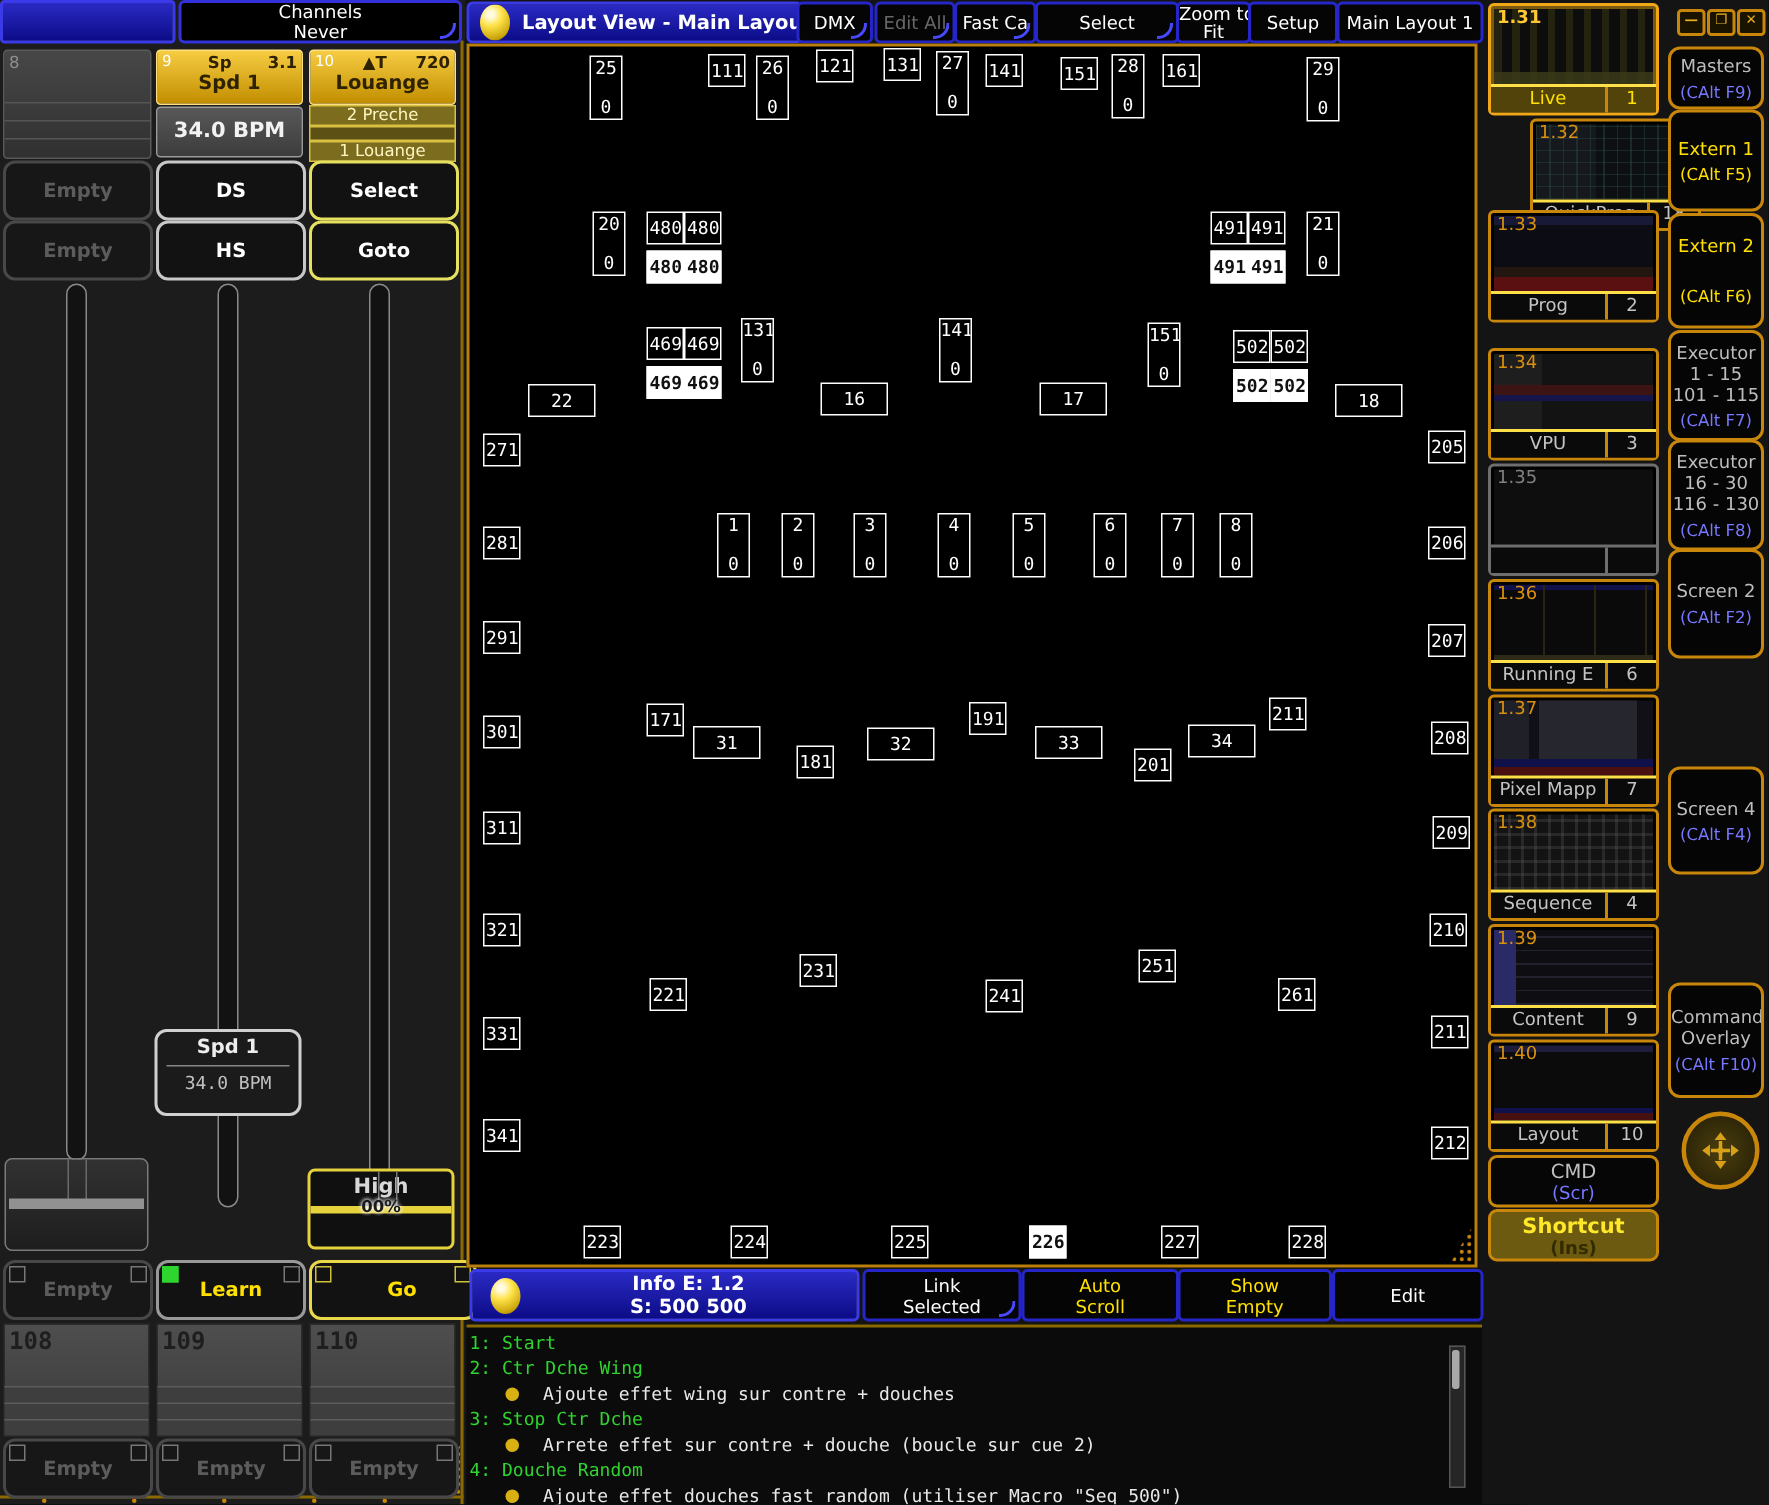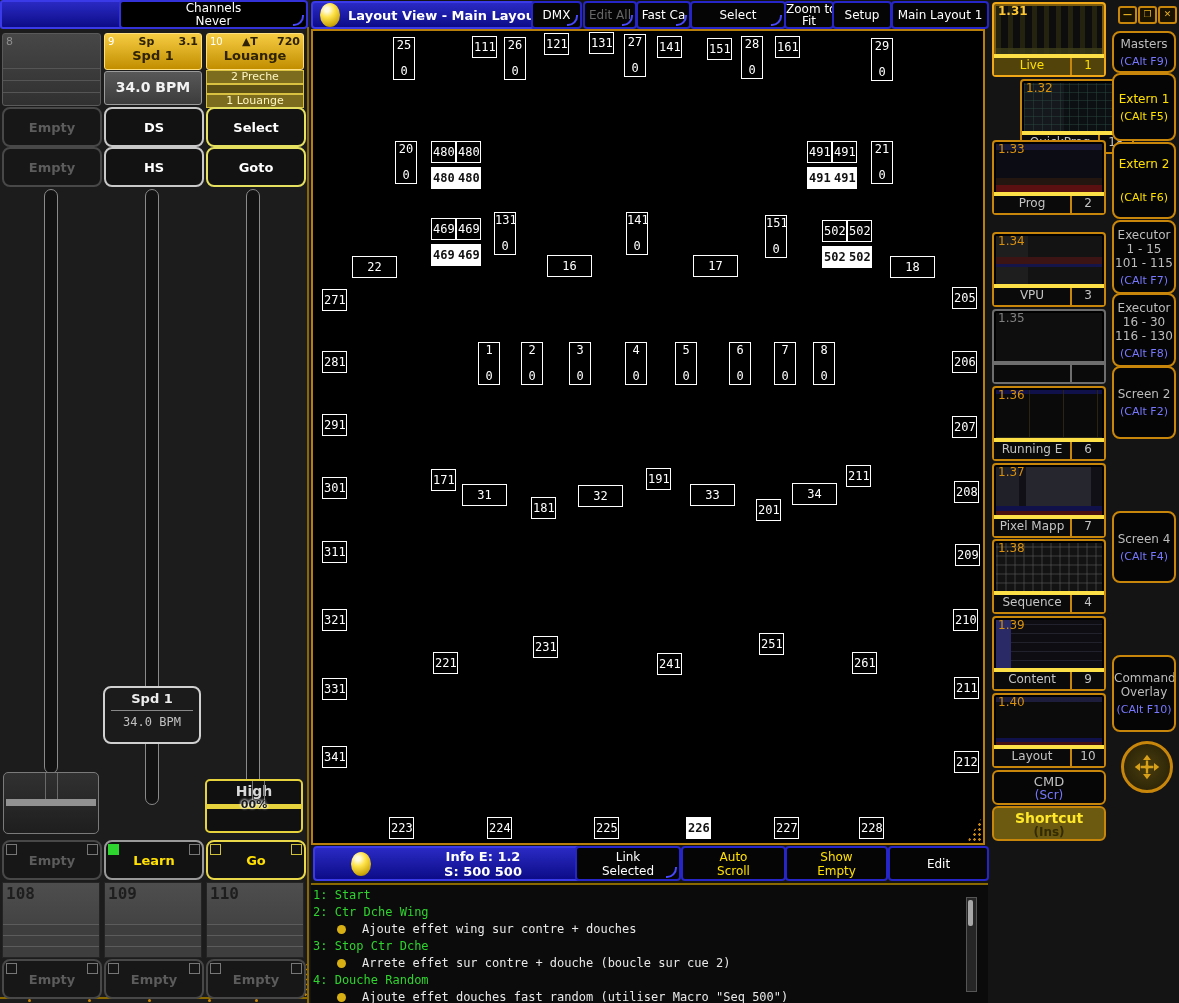--- a/index.html
+++ b/index.html
@@ -1,20 +1,20 @@
 <!DOCTYPE html>
 <html><head>
 <meta charset="utf-8">
 <style>
   html,body{margin:0;padding:0;background:#0d0d0d;}
   #root{position:relative;width:1179px;height:1003px;background:#141414;overflow:hidden;
         font-family:"DejaVu Sans",sans-serif;-webkit-font-smoothing:antialiased;}
 
   
-  .blue-grad{background:linear-gradient(180deg,#2a2ac4,#0c0c88);padding-left:24px;}
+  .blue-grad{background:linear-gradient(180deg,#2a2ac4,#0c0c88);}
   #corner-tile{position:absolute;left:0;top:0;width:113px;height:25px;border:2px solid #3a3ae8;border-radius:3px;}
   #channels-tile{position:absolute;left:119px;top:0;width:185px;height:25px;background:#000;
     border:2px solid #3232d8;border-radius:4px;color:#fff;font-size:12px;text-align:center;line-height:13px;}
   .curl{position:absolute;right:2px;bottom:1px;width:9px;height:9px;border-right:2px solid #4848ff;
     border-bottom:2px solid #4848ff;border-bottom-right-radius:10px;}
   #title-tile{position:absolute;left:311px;top:1px;width:213px;height:24px;border:2px solid #3a3ae8;
     border-radius:4px;display:flex;align-items:center;gap:8px;padding-left:7px;color:#fff;font-weight:bold;font-size:13px;white-space:nowrap;overflow:hidden;}
   .ball{width:20px;height:24px;border-radius:50%;flex:none;
     background:radial-gradient(circle at 35% 28%,#fffbe0 0 10%,#ffe34a 35%,#caa50a 75%,#6a5200 100%);}
   .tbtn{position:absolute;top:1px;height:24px;background:#050505;border:2px solid #2626c8;border-radius:4px;
@@ -38,21 +38,21 @@
   #bpm-box{position:absolute;left:104px;top:71px;width:96px;height:32px;background:linear-gradient(180deg,#585858,#3c3c3c);
     border:1px solid #9a9a9a;border-radius:3px;color:#f2f2f2;font-weight:bold;font-size:14px;text-align:center;line-height:31px;}
   .s10row{position:absolute;left:206px;width:96px;background:#7c6c1e;border:1px solid #d8c040;
     color:#fdf6c0;font-size:11px;text-align:center;}
   .lbtn{position:absolute;width:96px;height:36px;background:#121212;border:2px solid #666;border-radius:8px;
     color:#fff;font-size:13px;font-weight:bold;display:flex;align-items:center;justify-content:center;}
   .s-empty{border-color:#484848;color:#5c5c5c;background:#171717;}
   .s-white{border-color:#c8c8c8;}
   .s-yellow{border-color:#e6e060;}
   .s-learn{border-color:#999;color:#ffe000;}
-  .s-go{border-color:#e8d84a;color:#ffe000;}
+  .s-go{border-color:#e8d84a;color:#ffe000;padding-left:12px;}
   .cn{position:absolute;top:2px;width:9px;height:9px;border:1px solid #777;}
   .tl{left:2px}.tr{right:2px}
   .cn.green{background:#2ed52e;border-color:#2ed52e;}
   .s-go .cn{border-color:#cfc23a;}
   .slot{position:absolute;width:12px;border:1px solid #8a8a8a;border-radius:7px;background:rgba(0,0,0,.35);}
   #fader-handle{position:absolute;left:3px;top:772px;width:94px;height:60px;
     background:linear-gradient(180deg,#313131,#1e1e1e);border:1px solid #7a7a7a;border-radius:5px;}
   #fh-stub{position:absolute;left:41px;top:0;width:11px;height:27px;border-left:1px solid #6a6a6a;border-right:1px solid #6a6a6a;}
   #fh-bar{position:absolute;left:2px;right:2px;top:26px;height:7px;background:#919191;}
   #fader-popup{position:absolute;left:103px;top:686px;width:94px;height:54px;background:#1b1b1b;
@@ -104,21 +104,21 @@
   .nline{color:#e8e8e8;line-height:17px;display:flex;align-items:center;}
   .bullet{width:9px;height:9px;border-radius:50%;background:#d9b013;margin:0 16px 0 26px;flex:none;}
   #nscroll{position:absolute;left:655px;top:12px;width:9px;height:93px;background:#262626;border:1px solid #555;}
   #nthumb{position:absolute;left:1px;top:2px;width:5px;height:26px;background:#a8a8a8;border-radius:2px;}
 
   
   #sidebar{position:absolute;left:992px;top:0;width:114px;height:1003px;}
   .vtile{position:absolute;left:0;width:110px;height:71px;border:2px solid #c8860a;border-radius:4px;background:#000;}
   .vtile .thumb{position:absolute;left:2px;top:2px;right:2px;height:50px;}
   .vid{position:absolute;left:4px;top:0;font-size:12px;color:#d8900e;}
-  .vlabel{position:absolute;left:0;right:0;bottom:0;height:17px;border-top:4px solid #fde047;display:flex;background:#0a0a0a;}
+  .vlabel{position:absolute;left:0;right:0;bottom:0;height:17px;border-top:2px solid #fde047;display:flex;background:#0a0a0a;}
   .vname{flex:1;text-align:center;font-size:12px;color:#c4c4c4;line-height:15px;border-right:2px solid #c8860a;overflow:hidden;white-space:nowrap;}
   .vnum{width:32px;text-align:center;font-size:12px;color:#c4c4c4;line-height:15px;}
   .vtile.selected{background:#7a5a0e;border-color:#f0a818;}
   .vtile.selected .vlabel{background:#51430a;}
   .vtile.selected .vname,.vtile.selected .vnum{color:#ffe000;}
   .vtile.selected .vid{color:#ffc832;font-weight:bold;}
   .vtile.empty{border-color:#6e6e6e;}
   .vtile.empty .vlabel{border-top-color:#6e6e6e;}
   .vtile.empty .vname{border-right-color:#6e6e6e;}
   .vtile.empty .vid{color:#808080;}

